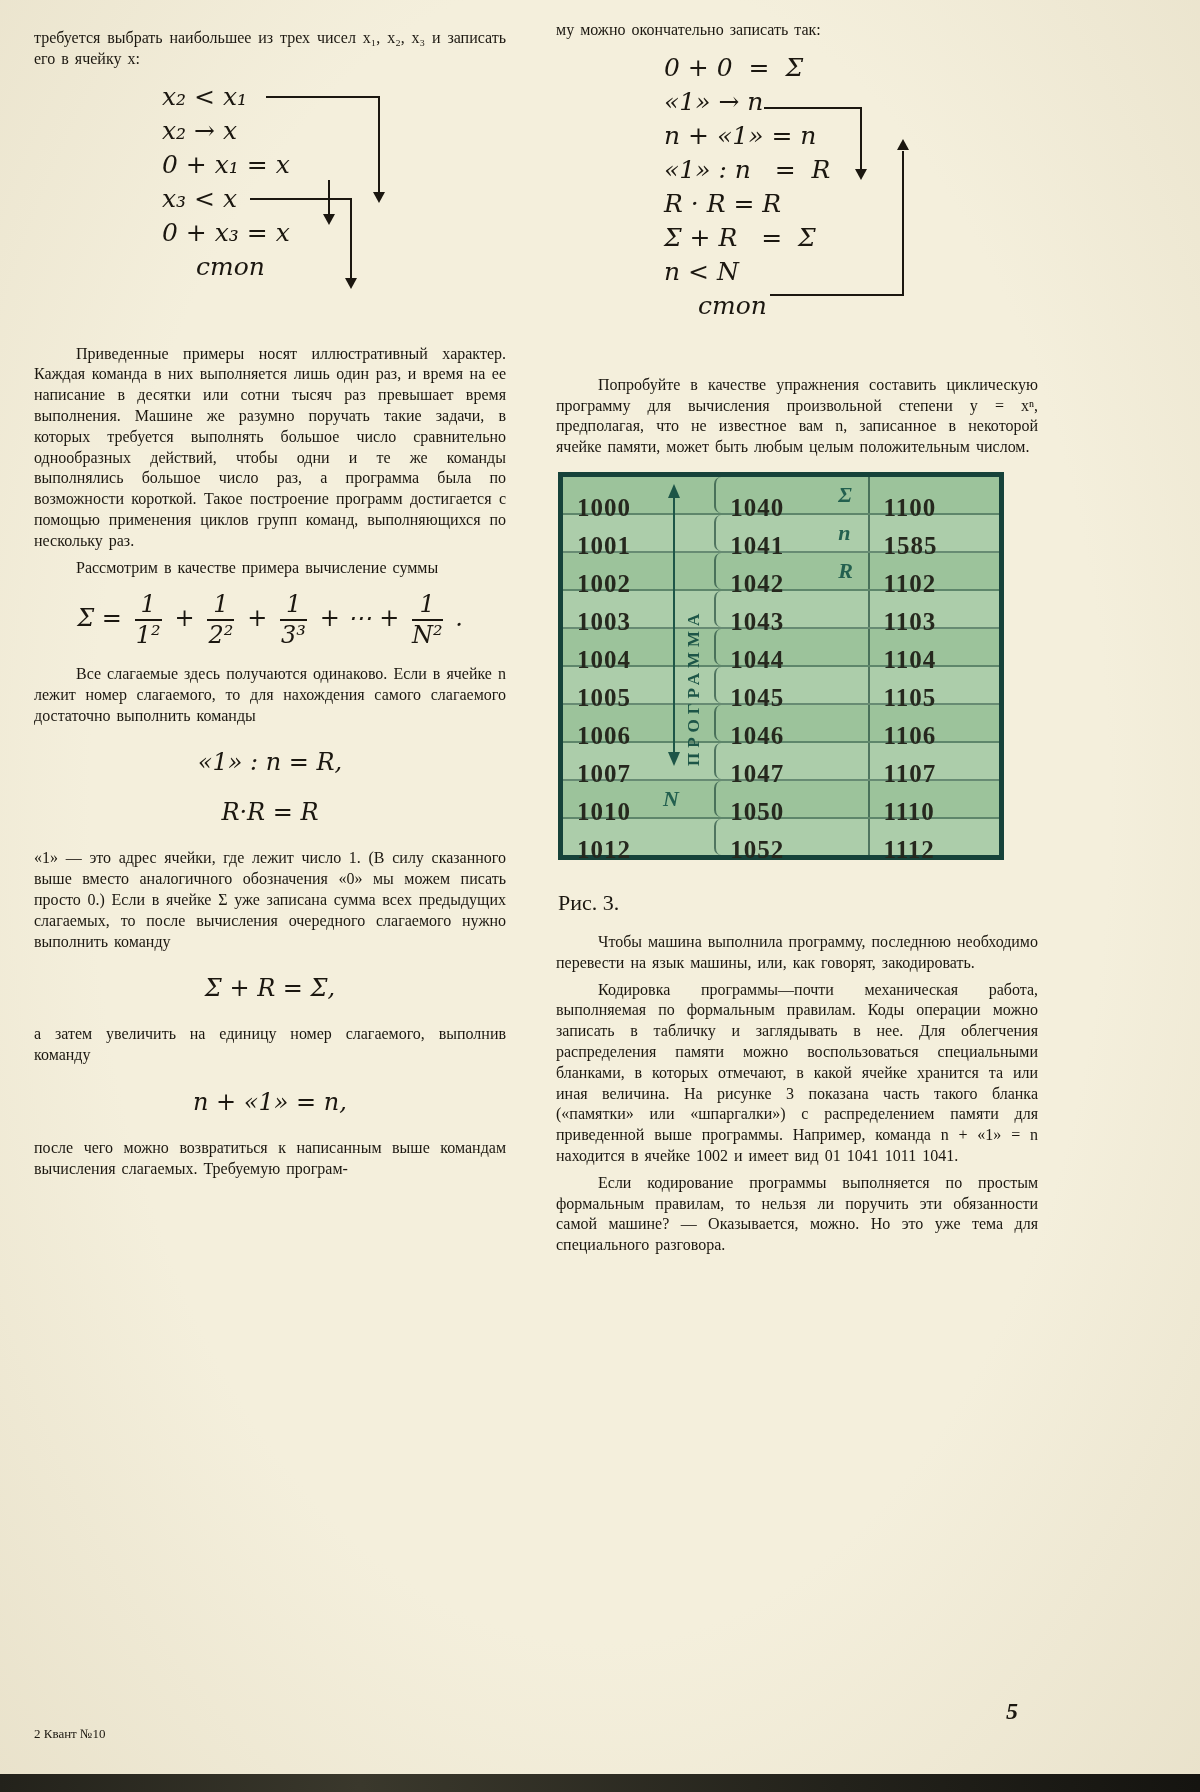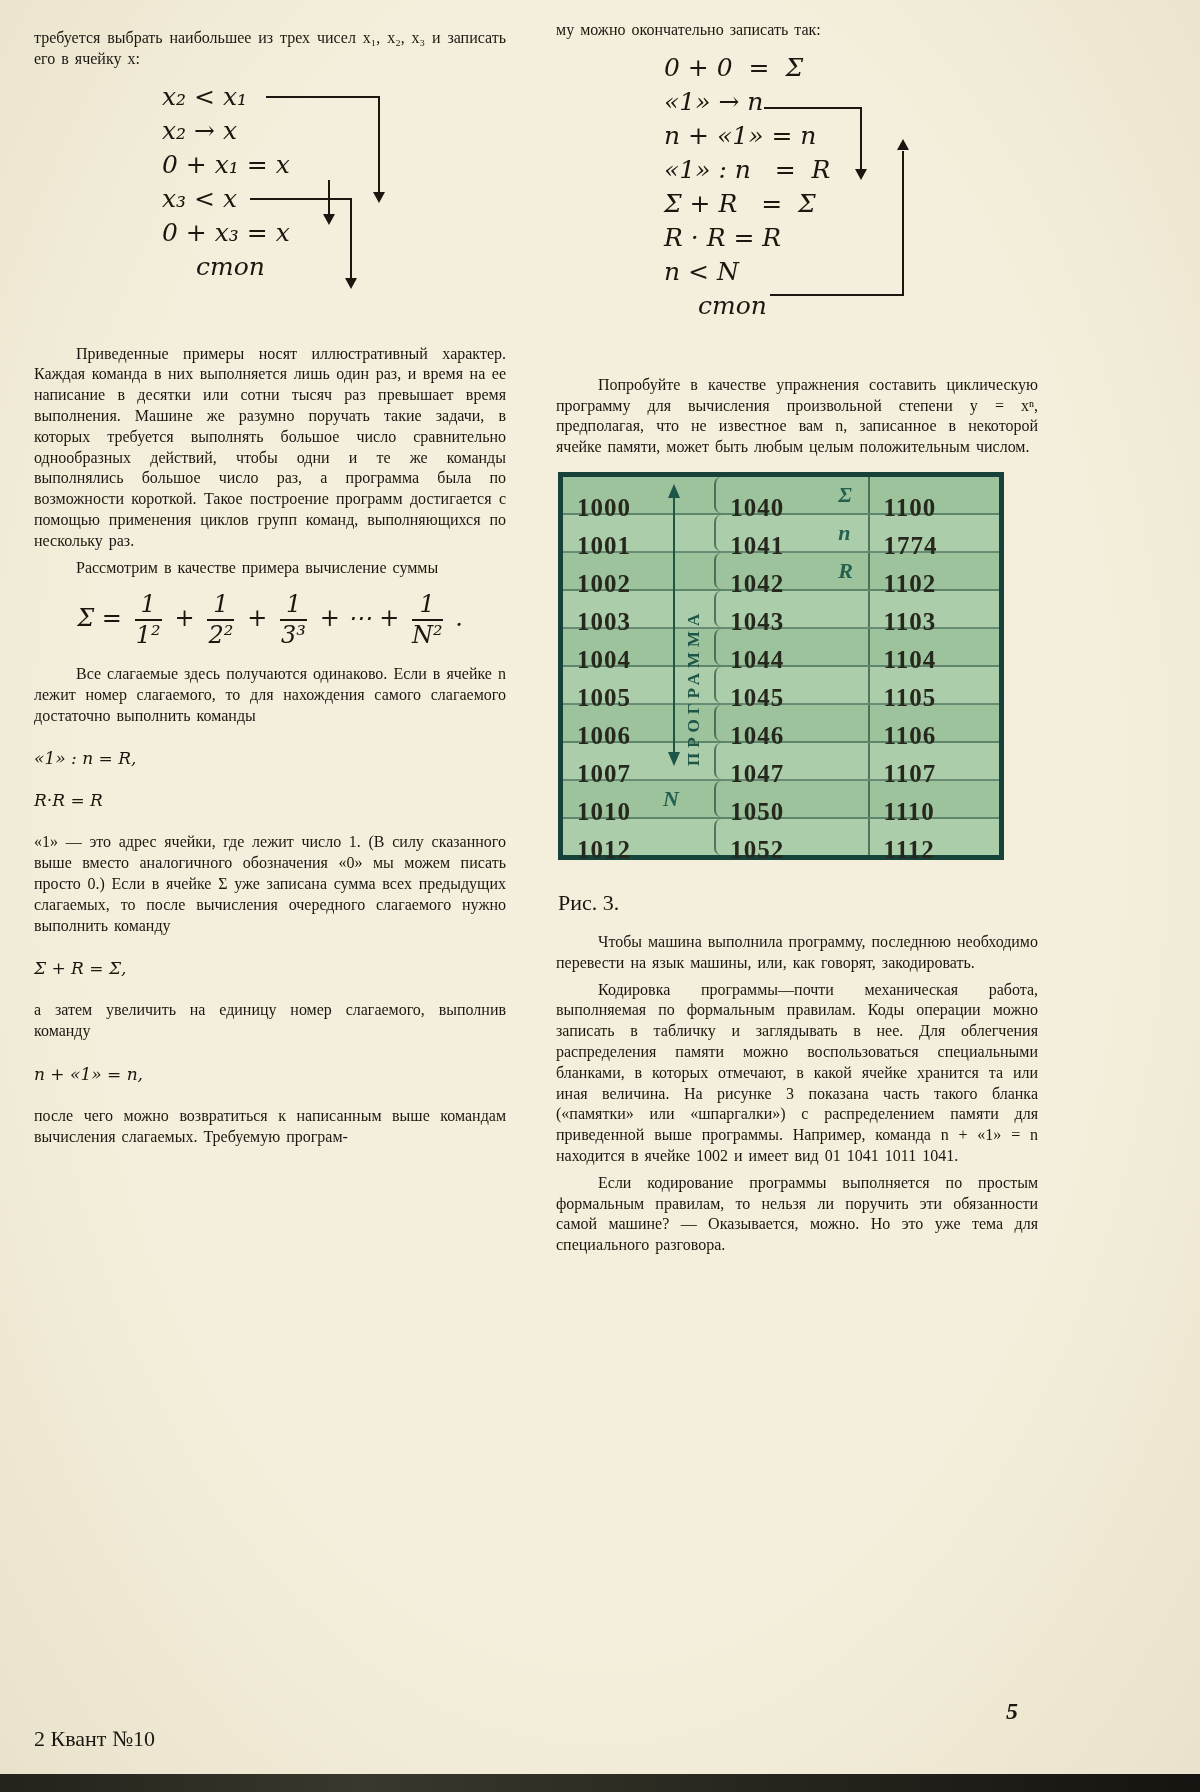--- a/index.html
+++ b/index.html
@@ -29,21 +29,21 @@
   .arr{position:absolute;width:0;height:0;border-left:6px solid transparent;
        border-right:6px solid transparent;}
   .arr.down{border-top:11px solid #1b1710;}
   .arr.up{border-bottom:11px solid #1b1710;}
   
   .formula{font-size:24px;font-style:italic;text-align:center;margin:14px 0 16px 0;
            font-family:"DejaVu Serif","Liberation Serif",serif;}
   .frac{display:inline-block;vertical-align:middle;text-align:center;margin:0 5px;}
   .frac .num{display:block;padding:0 6px 1px 6px;border-bottom:2px solid #1b1710;line-height:1.05;}
   .frac .den{display:block;line-height:1.1;padding-top:1px;}
-  .cmd{font-size:17px;font-style:italic;margin:22px 0;white-space:pre;
+  .cmd{font-size:24px;font-style:italic;text-align:center;margin:22px 0;white-space:pre;
        font-family:"DejaVu Serif","Liberation Serif",serif;}
   
   .mem-table{position:relative;width:436px;margin:14px 0 0 2px;
              border:5px solid #16423a;background:#9cc39b;}
   .t-row{display:flex;height:36px;align-items:center;
          border-bottom:2px solid rgba(20,60,48,.45);}
   .t-row:last-of-type{border-bottom:none;}
   .t-row:nth-child(even){background:#9cc39b;}
   .t-row:nth-child(odd){background:#accdaa;}
   .t-cell{position:relative;height:100%;display:flex;align-items:center;}
@@ -56,21 +56,21 @@
         color:#23604f;}
   .c1 .note{left:100px;}
   .c2 .note{left:122px;}
   .prog-arrow{position:absolute;left:104px;top:7px;height:282px;display:flex;
               align-items:stretch;pointer-events:none;}
   .v-label{writing-mode:vertical-rl;transform:rotate(180deg);
            font-weight:bold;font-size:17px;letter-spacing:5px;color:#1d5547;
            margin-left:3px;display:flex;align-items:center;}
   .caption{font-size:22px;margin:30px 0 16px 2px;}
   
-  .footer-left{position:absolute;left:34px;top:1726px;font-size:22px;}
+  .footer-left{position:absolute;left:34px;top:1726px;font-size:13px;}
   .page-num{position:absolute;left:1006px;top:1698px;font-size:24px;
             font-weight:bold;font-style:italic;}
   .bottom-strip{position:absolute;left:0;top:1774px;width:1200px;height:18px;
                 background:linear-gradient(90deg,#23221b,#3a382c 30%,#23221b 70%,#151410);}
 </style>
 </head>
 <body>
 
 <div class="page">
 
@@ -148,23 +148,23 @@
       <div class="arr up" style="left:341px;top:88px;"></div>
 
         <div class="line">0 + 0  =  Σ</div>
 
         <div class="line">«1» → n</div>
 
         <div class="line">n + «1» = n</div>
 
         <div class="line">«1» : n   =  R</div>
 
+        <div class="line">R · R = R</div>
+
         <div class="line">Σ + R   =  Σ</div>
-
-        <div class="line">R · R = R</div>
 
         <div class="line">n &lt; N</div>
 
         <div class="line">стоп</div>
       </div>
 
     <p class="body indent">Попробуйте в качестве упражнения составить циклическую программу для вычисления произвольной степени y = xⁿ, предполагая, что не известное вам n, записанное в некоторой ячейке памяти, может быть любым целым положительным числом.</p>
 
     <div class="mem-table">
 
@@ -194,21 +194,21 @@
         <div class="t-row">
           <div class="t-cell c1">
             <span class="addr">1001</span>
             <span class="note"></span>
           </div>
           <div class="t-cell c2">
             <span class="addr">1041</span>
             <span class="note">n</span>
           </div>
           <div class="t-cell c3">
-            <span class="addr">1774</span>
+            <span class="addr">1585</span>
           </div>
         </div>
 
         <div class="t-row">
           <div class="t-cell c1">
             <span class="addr">1002</span>
             <span class="note"></span>
           </div>
           <div class="t-cell c2">
             <span class="addr">1042</span>

